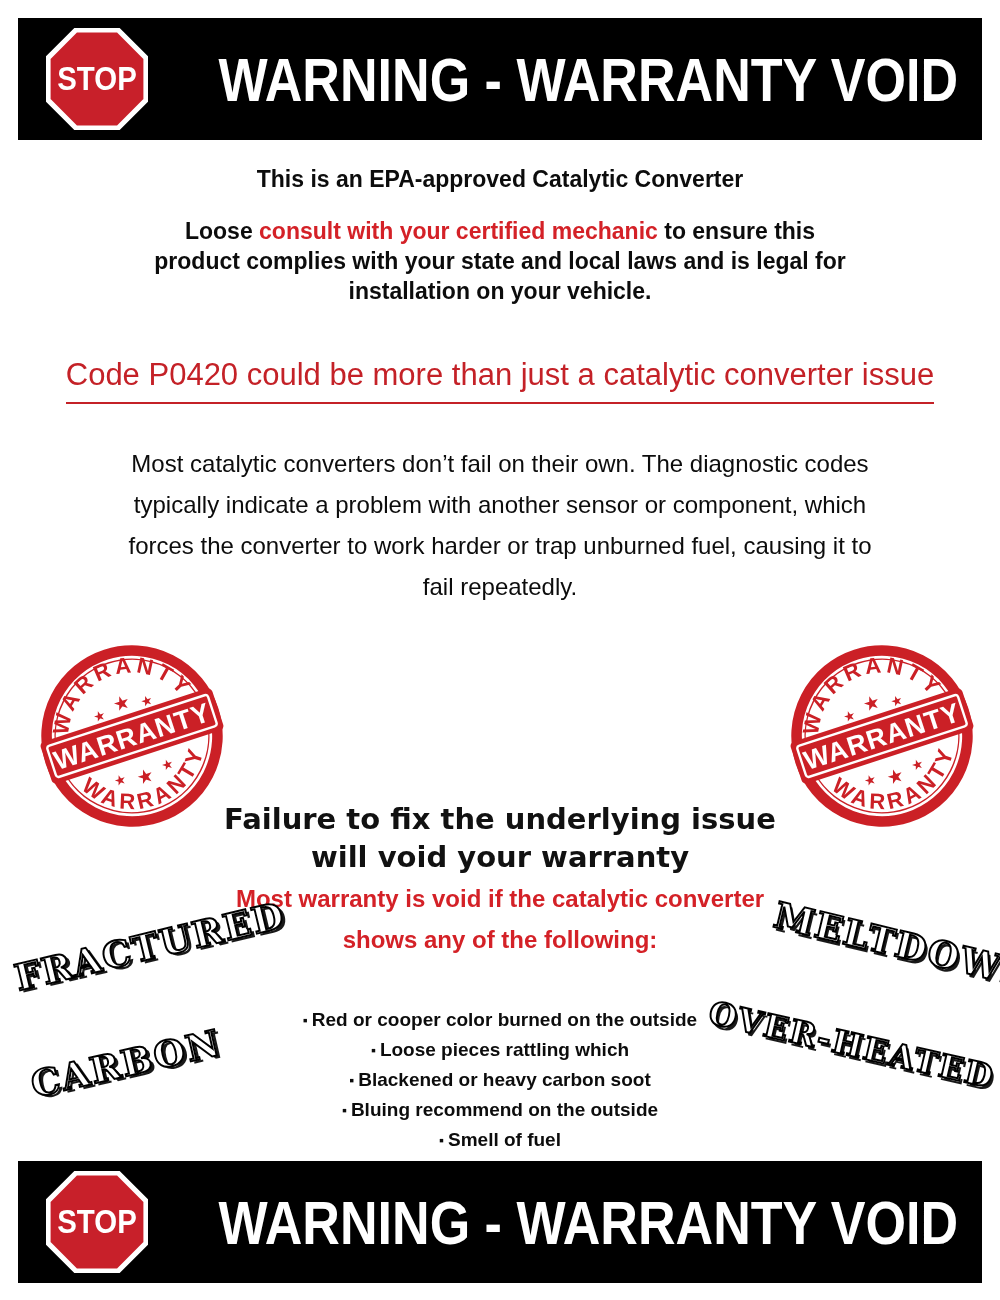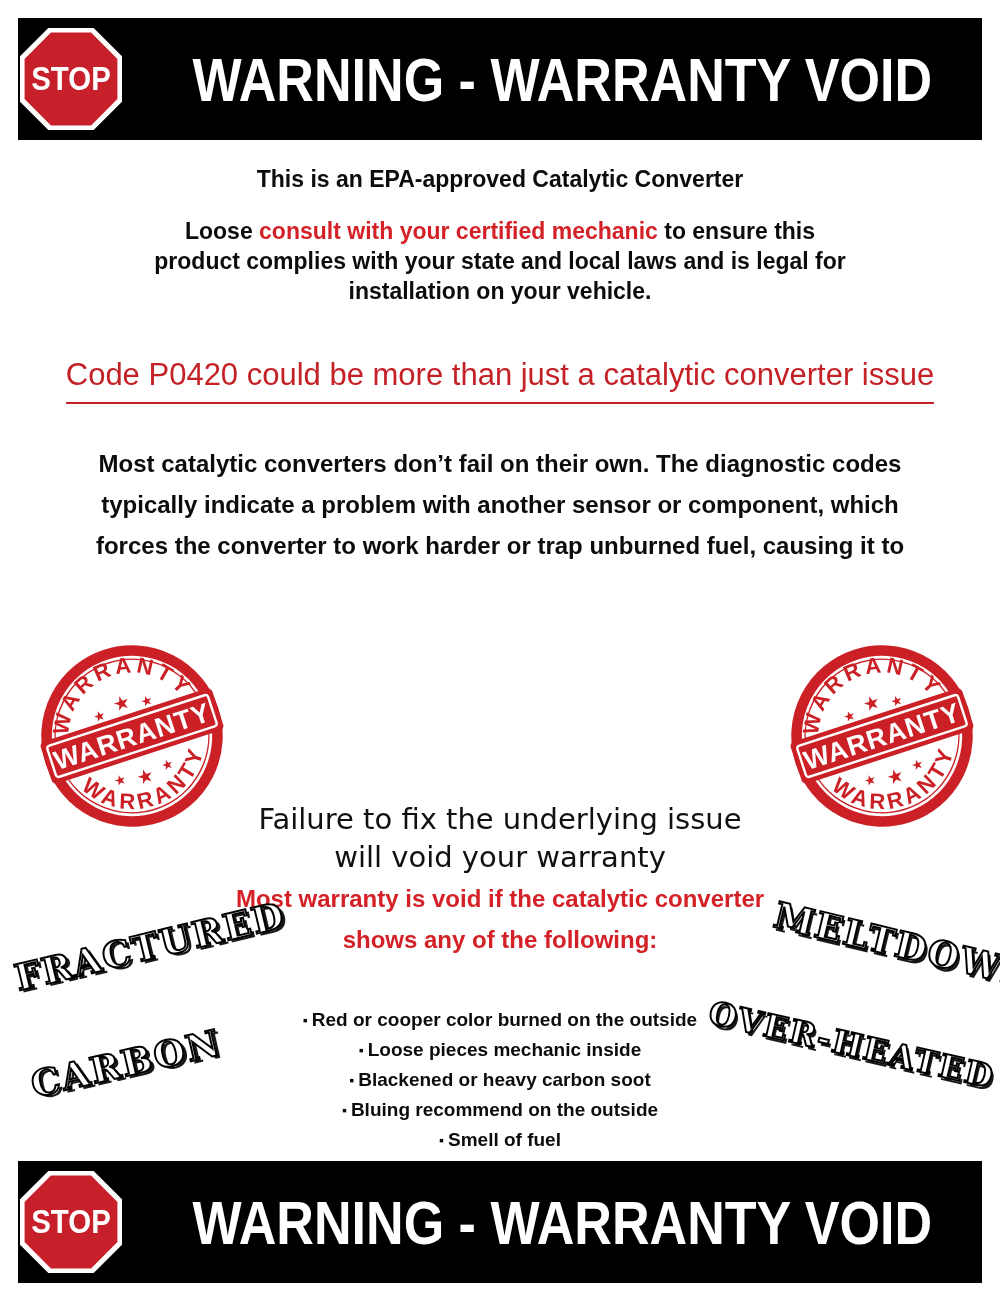--- a/index.html
+++ b/index.html
@@ -7,40 +7,40 @@
   .page {
     position:relative; width:1000px; height:1300px;
     background:#ffffff; overflow:hidden;
   }
   .abs { position:absolute; }
 
   
   .banner {
     left:18px; right:18px; height:122px; background:#000;
     display:flex; align-items:center; justify-content:space-between;
-    padding:0 2px;
+    padding:0 28px;
   }
   .banner-title {
     flex:1; text-align:center; color:#fff; font-weight:bold;
     font-size:62px; white-space:nowrap; letter-spacing:0;
     transform:scaleX(0.84); transform-origin:center;
     font-family:"Liberation Sans", sans-serif;
   }
   .stop-svg { width:102px; height:102px; flex:0 0 auto; }
 
   
   .center { text-align:center; left:0; width:1000px; }
   .intro-heading { top:166px; font-size:23px; font-weight:bold; color:#0c0c0c; }
   .consult { top:216px; font-size:23px; font-weight:bold; color:#0c0c0c; line-height:30px; }
   .red-inline { color:#d42127;margin-top:44px; }
   .code-heading { top:357px; font-size:31px; font-weight:normal; color:#c42127; }
   .code-heading .u { display:inline-block; border-bottom:2px solid #c42127; padding-bottom:9px; }
-  .diag { top:443px; font-size:24px; font-weight:bold; color:#0c0c0c; line-height:41px; }
+  .diag { top:443px; font-size:24px; font-weight:normal; color:#0c0c0c; line-height:41px; }
   .recommend { top:642px; font-size:24px; font-weight:bold; color:#0c0c0c; line-height:40px; }
-  .failure { top:800px; font-size:29px; font-weight:normal; color:#111;
+  .failure { top:800px; font-size:29px; font-weight:bold; color:#111;
              line-height:38px; font-family:"DejaVu Sans", sans-serif;text-align:center; }
   .void-heading { top:878px; font-size:24px; font-weight:bold; color:#d42127; line-height:41px; }
   .void-list { top:1005px; font-size:19px; font-weight:bold; color:#0c0c0c; line-height:29px; }
   .void-list .bullet { font-size:14px; vertical-align:1px; margin-right:4px; }
 
   
   .damage-word {
     font-family:"DejaVu Serif", serif; font-weight:bold;
     color:#fff; -webkit-text-stroke:2px #000;
     text-shadow:3px 3px 0 rgba(0,0,0,0.9);
@@ -83,20 +83,21 @@
   </div>
 
   <div class="abs center code-heading">
     <span class="u">Code P0420 could be more than just a catalytic converter issue</span>
   </div>
 
   <div class="abs center diag">
     <div>Most catalytic converters don’t fail on their own. The diagnostic codes</div>
     <div>typically indicate a problem with another sensor or component, which</div>
     <div>forces the converter to work harder or trap unburned fuel, causing it to</div>
+    <div>fail repeatedly.</div>
   </div>
 
   <svg class="abs stamp stamp-left" viewBox="0 0 200 200">
     <g transform="rotate(-18 100 100)">
       <circle cx="100" cy="100" r="89" fill="none" stroke="#cb2026" stroke-width="11"></circle>
       <circle cx="100" cy="100" r="80" fill="none" stroke="#cb2026" stroke-width="1.5"></circle>
       <defs>
         <path id="arcTL" d="M 34,100 A 66,66 0 0 1 166,100"></path>
         <path id="arcBL" d="M 24,100 A 76,76 0 0 0 176,100"></path>
       </defs>
@@ -142,21 +143,21 @@
     <div>will void your warranty</div>
   </div>
 
   <div class="abs center void-heading">
     <div>Most warranty is void if the catalytic converter</div>
     <div>shows any of the following:</div>
   </div>
 
   <div class="abs center void-list">
     <div><span class="bullet">▪</span><span>Red or cooper color burned on the outside</span></div>
-    <div><span class="bullet">▪</span><span>Loose pieces mechanic inside</span></div>
+    <div><span class="bullet">▪</span><span>Loose pieces rattling which</span></div>
     <div><span class="bullet">▪</span><span>Blackened or heavy carbon soot</span></div>
     <div><span class="bullet">▪</span><span>Bluing recommend on the outside</span></div>
     <div><span class="bullet">▪</span><span>Smell of fuel</span></div>
     <div><span class="bullet">▪</span><span>Physical damage or alterations</span></div>
   </div>
 
   <div class="abs damage-word dw-fractured">FRACTURED</div>
   <div class="abs damage-word dw-carbon">CARBON</div>
   <div class="abs damage-word dw-meltdown">MELTDOWN</div>
   <div class="abs damage-word dw-overheated">OVER-HEATED</div>

